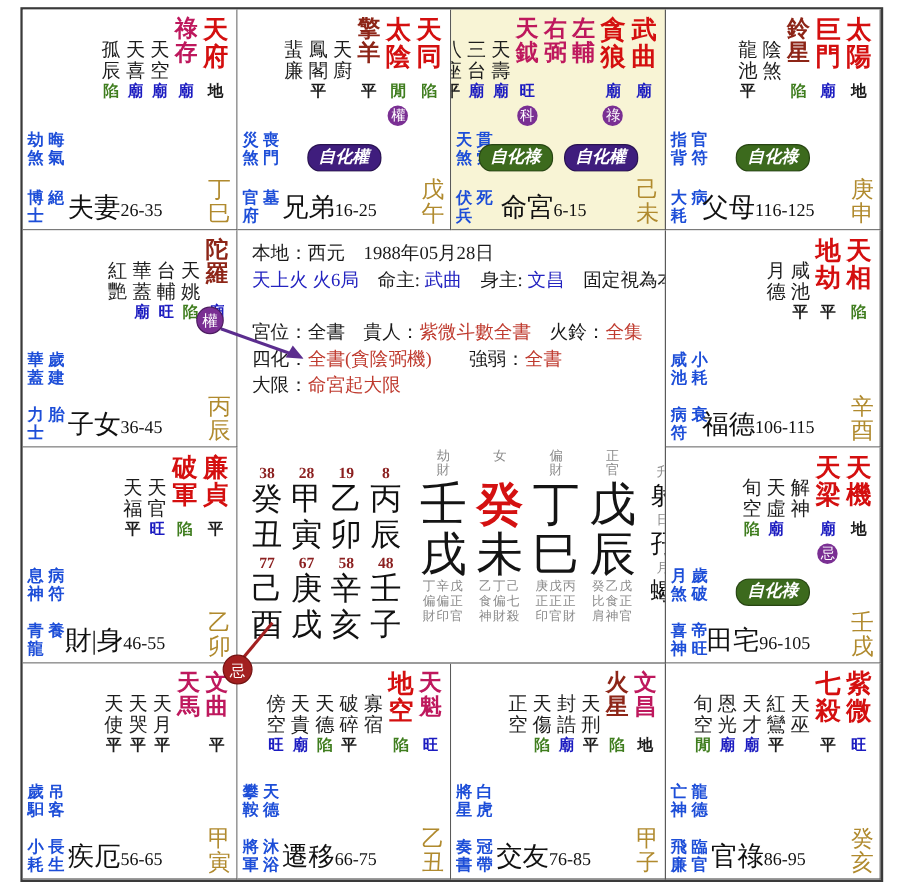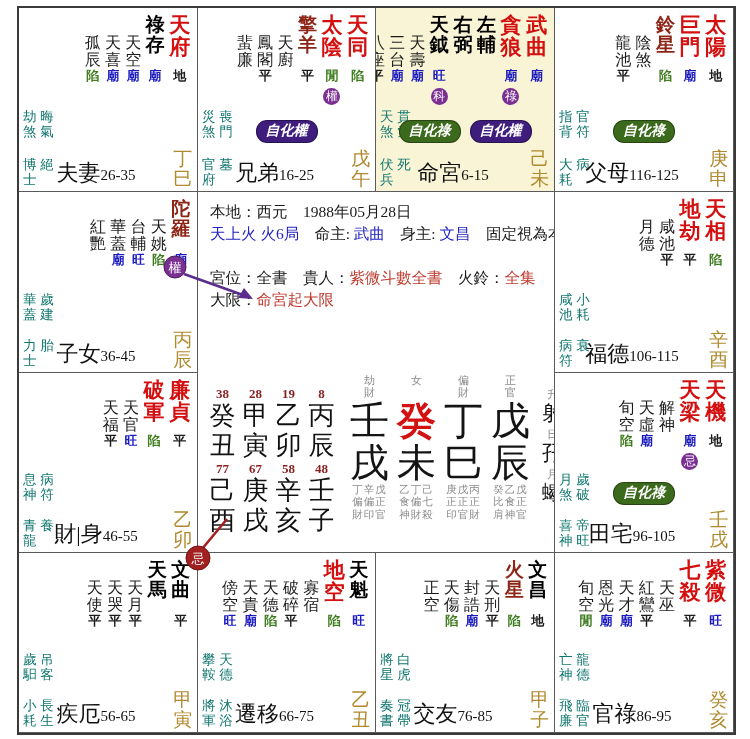--- a/index.html
+++ b/index.html
@@ -13,29 +13,29 @@
         overflow:hidden;background:#fff;}
   .cell.hl{background:#f8f4d5;}
   #center{position:relative;grid-column:2/4;grid-row:2/4;background:#fff;
           border-right:1px solid #5a5a5a;border-bottom:1px solid #5a5a5a;overflow:hidden;}
   
   .stars{position:absolute;top:7px;right:5px;display:flex;align-items:flex-start;gap:1px;}
   .scol{text-align:center;padding:0 1px;}
   .sname{width:1.08em;word-break:break-all;line-height:1.04;margin:0 auto;}
   .t-minor .sname{font-size:16px;color:#1c1c1c;margin-top:20px;}
   .t-major .sname{font-size:21px;color:#d40f0f;font-weight:bold;}
-  .t-lucky .sname{font-size:19px;color:#000000;font-weight:bold;}
+  .t-lucky .sname{font-size:19px;color:#be185d;font-weight:bold;}
   .t-malef .sname{font-size:19px;color:#8d2517;font-weight:bold;}
   .snamewrap{height:50px;display:flex;align-items:flex-start;}
   .sst{font-size:13px;font-weight:bold;margin-top:2px;}
   .sst.g{color:#1b1bc0;} .sst.b{color:#3f7d1e;} .sst.f{color:#1c1c1c;}
   .hua{width:17px;height:17px;border-radius:50%;background:#7a2f93;color:#fff;
        font-size:12px;line-height:17px;text-align:center;margin:3px auto 0;}
   
-  .anno{position:absolute;left:4px;display:flex;gap:3px;font-size:13.5px;color:#0f766e;}
+  .anno{position:absolute;left:4px;display:flex;gap:3px;font-size:13.5px;color:#1d4ed8;font-weight:bold;}
   .anno1{top:56%;} .anno2{bottom:3px;}
   .aword{width:1.05em;word-break:break-all;line-height:1.1;}
   
   .badges{position:absolute;top:61%;left:0;right:0;display:flex;justify-content:center;gap:9px;font-style:italic;}
   .badge{font-size:14px;font-weight:bold;color:#fff;padding:1px 9px 2px;border-radius:11px;
          border:1px solid rgba(0,0,0,.35);white-space:nowrap;}
   .badge.lu{background:#3c6a1d;} .badge.quan{background:#3f1d7d;}
   
   .plabel{position:absolute;bottom:3px;left:0;right:24px;text-align:center;white-space:nowrap;}
   .pname{font-size:22px;color:#111;} .prange{font-size:15px;color:#111;}
@@ -640,20 +640,21 @@
           <div class="aword">臨官</div>
         </div>
         <div class="plabel"><span class="pname">官祿</span><span class="prange">86-95</span></div>
         <div class="pbranch">癸亥</div>
       </div>
       <div id="center">
       <div id="info">
           <div class="iline"><span class="seg-k">本地：西元　1988年05月28日</span></div>
           <div class="iline"><span class="seg-b">天上火 火6局</span><span class="seg-k">　命主: </span><span class="seg-b">武曲</span><span class="seg-k">　身主: </span><span class="seg-b">文昌</span><span class="seg-k">　固定視為本月</span></div>
           <div class="iline"><span class="seg-k">宮位：全書　貴人：</span><span class="seg-r">紫微斗數全書</span><span class="seg-k">　火鈴：</span><span class="seg-r">全集</span></div>
+          <div class="iline"><span class="seg-k">四化：</span><span class="seg-r">全書(貪陰弼機)</span><span class="seg-k">　　強弱：</span><span class="seg-r">全書</span></div>
           <div class="iline"><span class="seg-k">大限：</span><span class="seg-r">命宮起大限</span></div>
         </div>
       <div id="bazi">
         <div id="decade">
             <div class="dnum">38</div>
             <div class="dnum">28</div>
             <div class="dnum">19</div>
             <div class="dnum">8</div>
             <div class="dch">癸</div>
             <div class="dch">甲</div>

